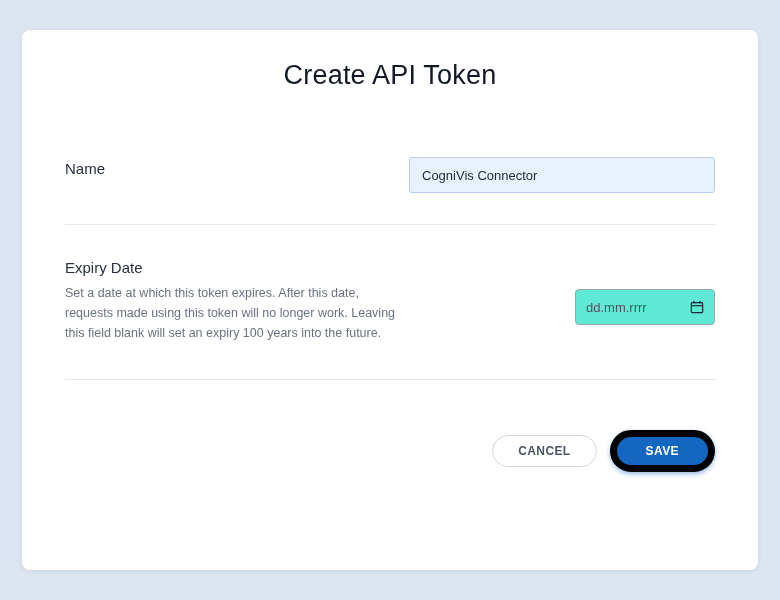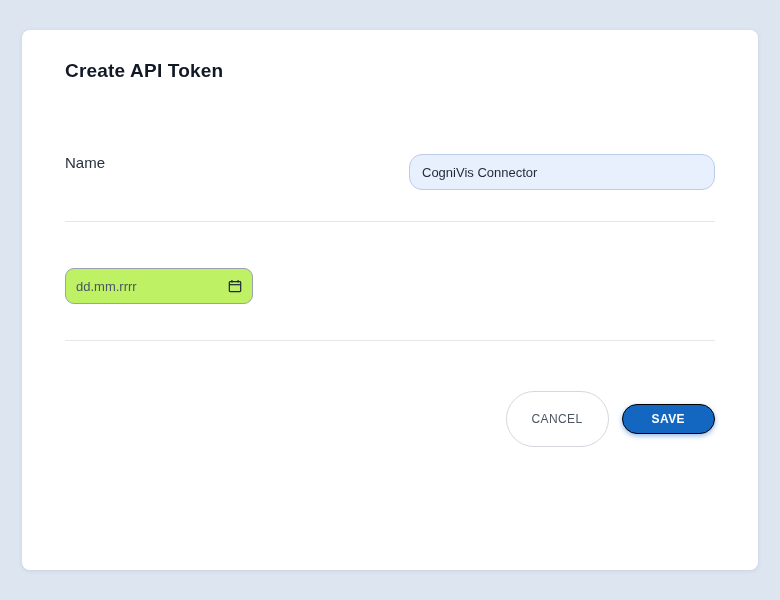--- a/index.html
+++ b/index.html
@@ -12,24 +12,25 @@
   }
   .card {
     position: absolute;
     left: 22px; top: 30px; right: 22px; bottom: 30px;
     background: #ffffff;
     border-radius: 8px;
     box-shadow: 0 1px 4px rgba(30,50,90,0.10);
     padding: 30px 43px 36px 43px;
   }
   .page-title {
-    font-size: 19px;
-    font-weight: 700;
+    font-size: 27px;
+    font-weight: 400;
     color: #121826;
     letter-spacing: 0.2px;
+    text-align: center;
   }
   .field-row {
     display: flex;
     justify-content: space-between;
     align-items: center;
   }
   .field-row.name-row { margin-top: 60px; }
   .field-row.expiry-row { margin-top: 34px; }
   .field-info { width: 340px; }
   .field-label {
@@ -40,34 +41,34 @@
   .field-desc {
     font-size: 12.5px;
     color: #6b7280;
     line-height: 1.6;
   }
   .name-input {
     width: 306px;
     height: 36px;
     background: #e8f0fe;
     border: 1px solid #b9cdeb;
-    border-radius: 13px;
+    border-radius: 3px;
     padding: 0 12px;
     font-size: 13px;
     color: #1f2937;
     font-family: "Liberation Sans", sans-serif;
     outline: none;
-    margin-top: 12px;
+    margin-top: 6px;
   }
   .date-input {
-    width: 188px;
+    width: 140px;
     height: 36px;
-    background: #bef264;
+    background: #5eead4;
     border: 1px solid #9aa2ad;
-    border-radius: 9px;
+    border-radius: 4px;
     padding: 0 10px;
     display: flex;
     align-items: center;
     justify-content: space-between;
     margin-top: 12px;
     cursor: text;
   }
   .date-placeholder {
     font-size: 13px;
     color: #4b5563;
@@ -92,32 +93,32 @@
     justify-content: flex-end;
     align-items: center;
     gap: 13px;
     margin-top: 50px;
   }
   .btn {
     font-family: "Liberation Sans", sans-serif;
     font-size: 12px;
     letter-spacing: 0.4px;
     border-radius: 999px;
-    padding: 20px 25px;
+    padding: 8px 25px;
     cursor: pointer;
-    font-weight: 400;
+    font-weight: 700;
   }
   .btn-cancel {
     background: #ffffff;
     border: 1px solid #d4d8de;
     color: #4b5563;
   }
   .btn-save {
     background: #1467c0;
-    border: 1px solid #000000;
+    border: 7px solid #000000;
     color: #ffffff;
     padding: 7px 29px;
     box-shadow: 0 2px 5px rgba(20,103,192,0.45);
     font-weight: 600;
   }
 </style>
 </head>
 <body>
 
 <div class="card">
@@ -127,20 +128,24 @@
   <div class="field-row name-row">
     <div class="field-info">
       <div class="field-label">Name</div>
     </div>
     <input class="name-input" type="text" value="CogniVis Connector" style="">
   </div>
 
   <hr class="divider d1">
 
   <div class="field-row expiry-row">
+    <div class="field-info">
+      <div class="field-label">Expiry Date</div>
+      <div class="field-desc">Set a date at which this token expires. After this date, requests made using this token will no longer work. Leaving this field blank will set an expiry 100 years into the future.</div>
+    </div>
     <div class="date-input">
       <span class="date-placeholder">dd.mm.rrrr</span>
       <span class="cal-icon">
         <svg width="14" height="14" viewBox="0 0 16 16" fill="none" stroke="currentColor" stroke-width="1.4">
           <rect x="1.5" y="3" width="13" height="11.5" rx="1"></rect>
           <line x1="1.5" y1="6.5" x2="14.5" y2="6.5"></line>
           <line x1="4.5" y1="1.2" x2="4.5" y2="4"></line>
           <line x1="11.5" y1="1.2" x2="11.5" y2="4"></line>
         </svg>
       </span>

